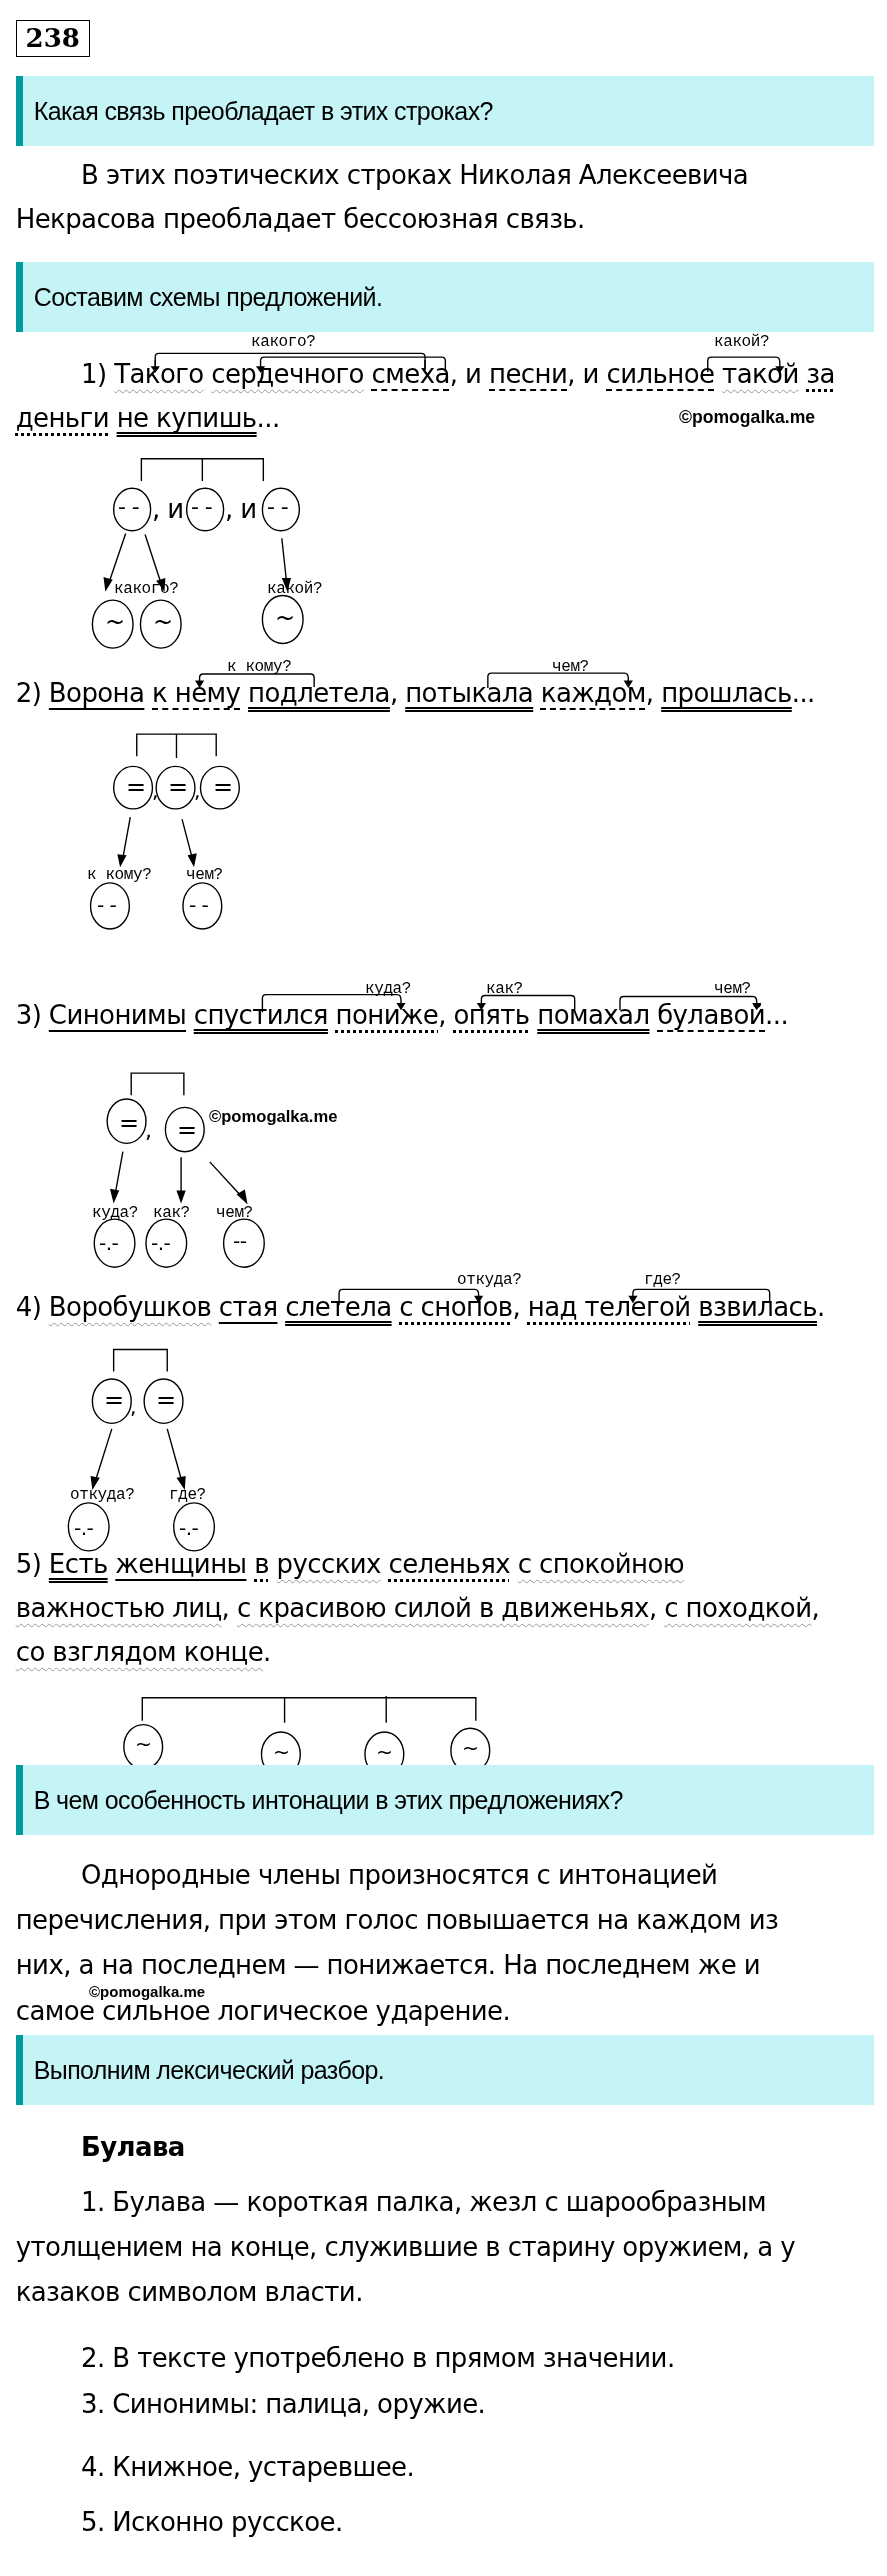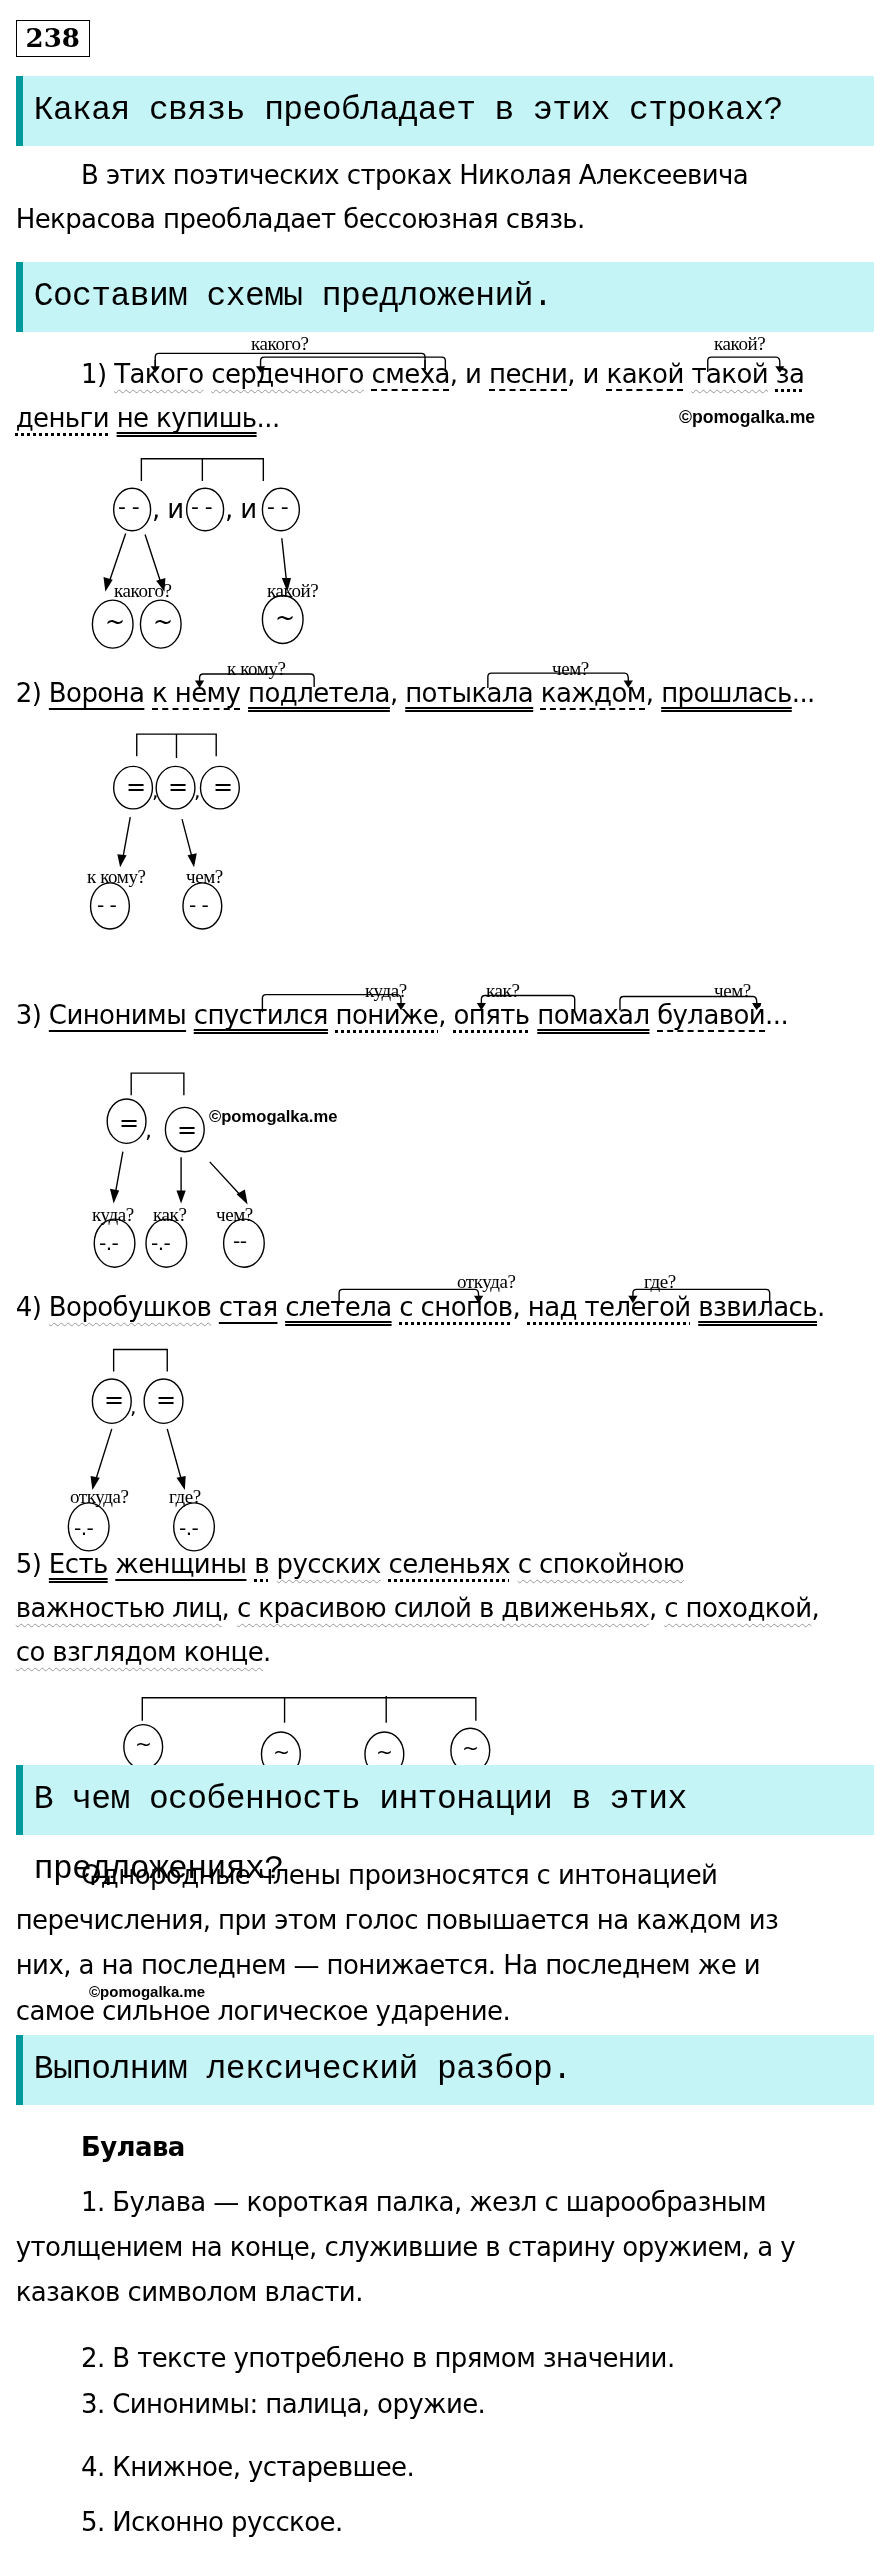--- a/index.html
+++ b/index.html
@@ -4,25 +4,25 @@
 <style>
   html, body { margin:0; padding:0; background:#ffffff; }
   body { width:887px; height:2576px; position:relative; overflow:hidden;
          font-family:"Liberation Sans", "DejaVu Sans", sans-serif; color:#000; }
   .abs { position:absolute; }
   .task-num { left:15.7px; top:20.3px; width:72px; height:35px; border:1.8px solid #000;
               font-family:"DejaVu Serif", "Liberation Serif", serif; font-weight:bold;
               font-size:26px; line-height:35px; text-align:center; }
   .band { left:15.7px; width:858px; height:70px; background:#c5f4f6;
           border-left:7.4px solid #00999d; box-sizing:border-box; }
-  .band span { position:absolute; left:11px; top:0; line-height:70px; font-size:33px;
-               font-family:Liberation Mono, monospace; letter-spacing:-0.6px; }
+  .band span { position:absolute; left:11px; top:0; line-height:70px; font-size:25px;
+               font-family:Liberation Sans, sans-serif; letter-spacing:-0.6px; }
   .txt { font-family:"DejaVu Sans", sans-serif; font-size:26px; letter-spacing:-0.6px;
          white-space:nowrap; }
-  .small { font-family:Liberation Serif, serif; font-size:19px; letter-spacing:-0.4px; white-space:nowrap;text-align:right; }
+  .small { font-family:Liberation Mono, monospace; font-size:16px; letter-spacing:-0.4px; white-space:nowrap;text-align:right; }
   .wm { font-family:"Liberation Sans", sans-serif; font-weight:bold; font-size:17.6px; white-space:nowrap; }
   .u-wavy { text-decoration:underline wavy #999; text-underline-offset:5.5px; text-decoration-thickness:0.9px; }
   .u-solid { text-decoration:underline solid #000; text-underline-offset:5.5px; text-decoration-thickness:1.8px; }
   .u-double { text-decoration:underline double #000; text-underline-offset:4.6px; text-decoration-thickness:1.8px; }
   .u-dashed { text-decoration:underline dashed #000; text-underline-offset:5.5px; text-decoration-thickness:1.8px; }
   .u-dotted { text-decoration:underline dotted #000; text-underline-offset:5.5px; text-decoration-thickness:2.8px; }
   svg { position:absolute; overflow:visible; }
   .bold { font-weight:bold; }
 </style>
 </head>
@@ -57,21 +57,21 @@
   </svg>
   <div class="abs small" style="left:251px; top:333px;">какого?</div>
   <div class="abs small" style="left:714px; top:333px;">какой?</div>
 
   <div class="abs txt" style="left:81px; top:359px;">
     <span>1)</span>
     <span class="u-wavy">Такого</span>
     <span class="u-wavy">сердечного</span>
     <span class="u-dashed">смеха</span><span>, и</span>
     <span class="u-dashed">песни</span><span>, и</span>
-    <span class="u-dashed">какой</span>
+    <span class="u-dashed">сильное</span>
     <span class="u-wavy">такой</span>
     <span class="u-dotted">за</span>
   </div>
   <div class="abs txt" style="left:15.7px; top:403px;">
     <span class="u-dotted">деньги</span>
     <span class="u-double">не купишь</span><span>...</span>
   </div>
   <div class="abs wm" style="left:679px; top:407px;">©pomogalka.me</div>
 
   <svg style="left:0;top:0;" width="887" height="2576" viewBox="0 0 960 2787">

